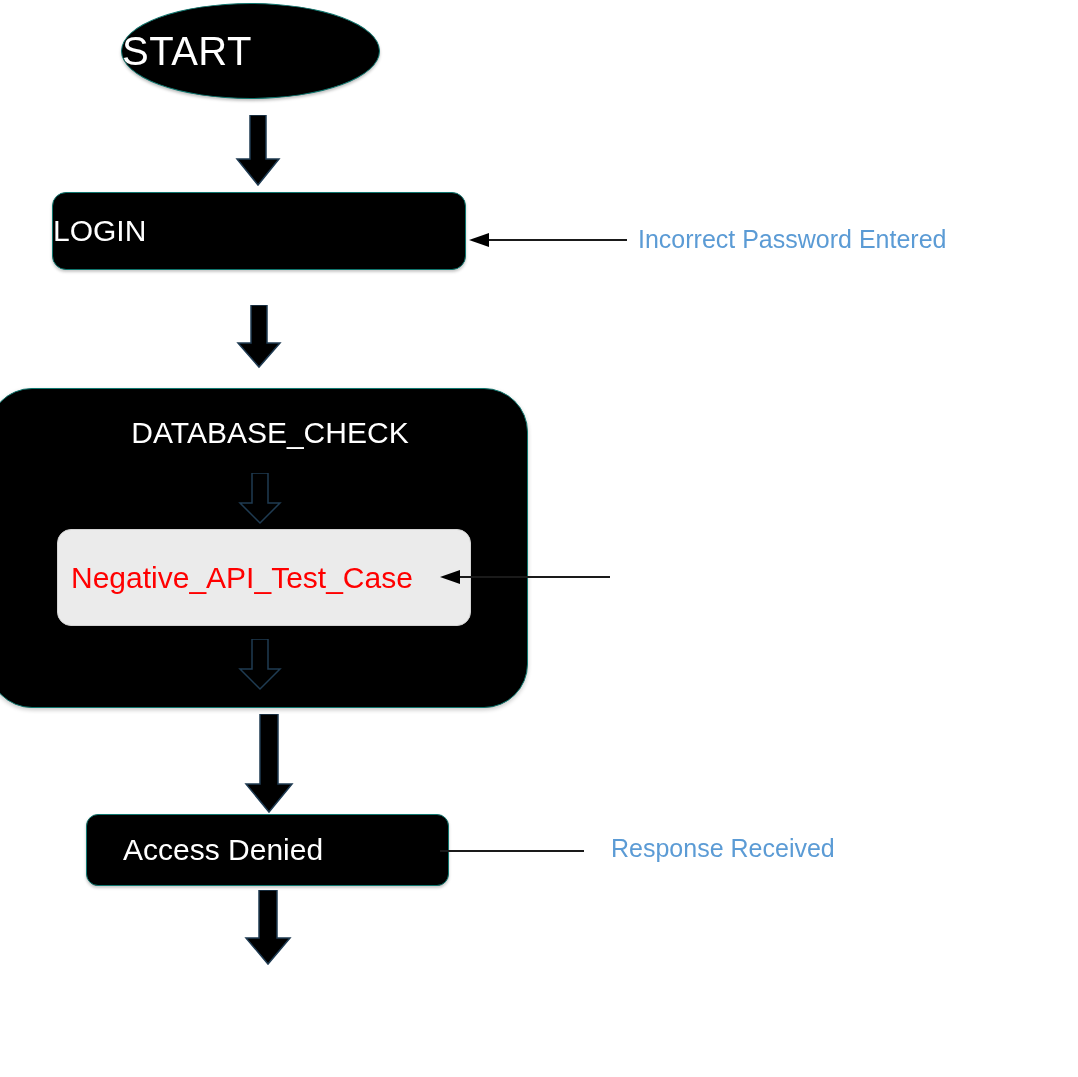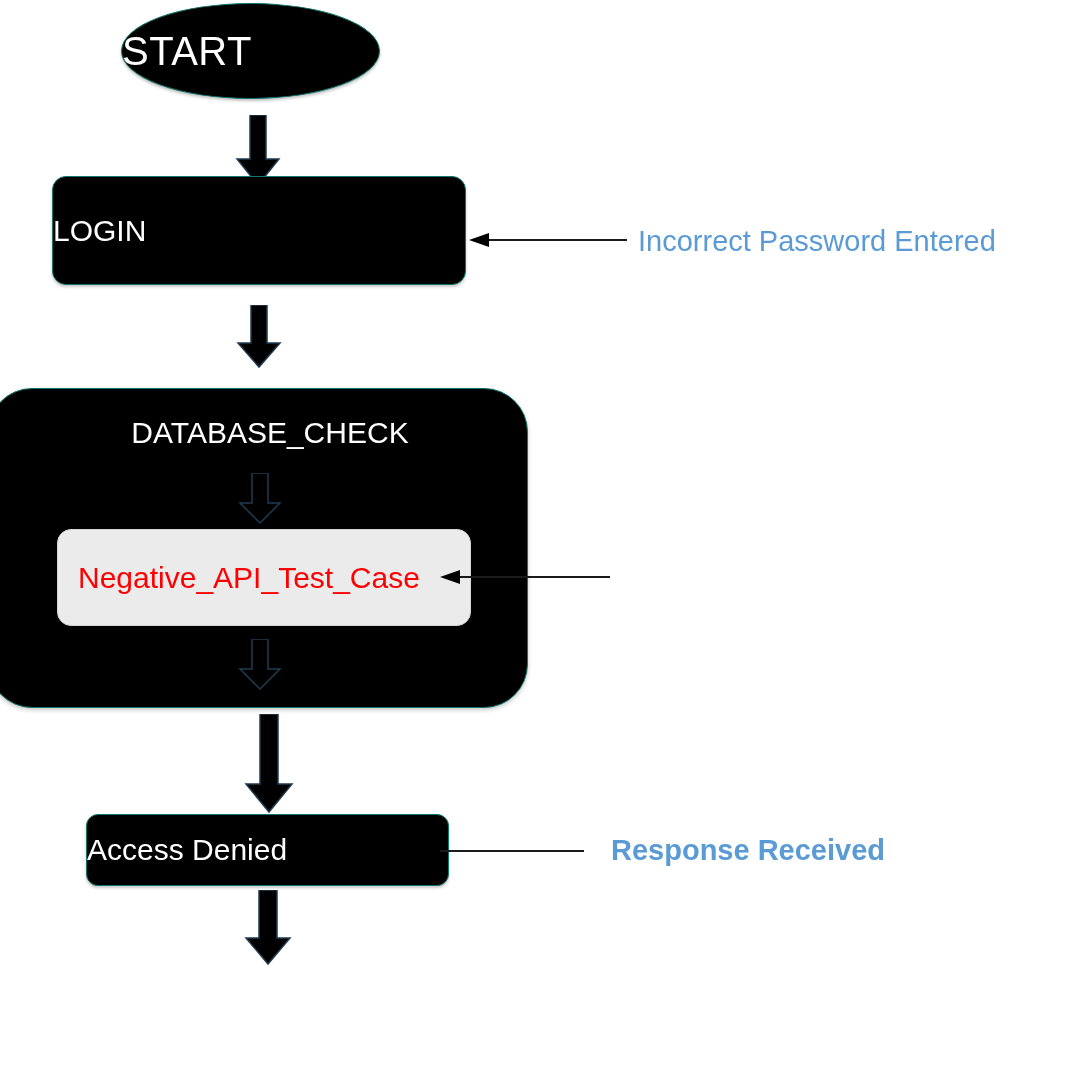--- a/index.html
+++ b/index.html
@@ -39,30 +39,31 @@
     letter-spacing: 0.5px;
   }
   #node-end {
     left: 140px; top: 963px; width: 259px; height: 96px;
     font-size: 40px;
     letter-spacing: 0.5px;
   }
 
   
   #node-login {
-    left: 52px; top: 176px; width: 414px; height: 109px;
+    left: 52px; top: 192px; width: 414px; height: 78px;
     border-radius: 14px;
     font-size: 30px;
     box-shadow: 0 2px 3px rgba(0,0,0,0.22);
   }
   #node-access-denied {
     left: 86px; top: 814px; width: 363px; height: 72px;
     border-radius: 12px;
     font-size: 30px;
     box-shadow: 0 2px 3px rgba(0,0,0,0.22);
+    padding-left: 36px;
   }
 
   
   #node-database-check {
     left: -12px; top: 388px; width: 540px; height: 320px;
     border-radius: 44px;
     display: block;
     box-shadow: 0 2px 4px rgba(0,0,0,0.22);
   }
   #db-check-label {
@@ -81,46 +82,46 @@
     position: absolute;
     left: 68px; top: 140px; width: 414px; height: 97px;
     box-sizing: border-box;
     background: #EBEBEB;
     border: 1px solid #d4d4d4;
     border-radius: 14px;
     display: flex;
     align-items: center;
     color: #FF0000;
     font-size: 30px;
-    padding-left: 20px;
+    padding-left: 13px;
     box-shadow: 0 1px 2px rgba(0,0,0,0.15);
   }
 
   
   .block-arrow {
     position: absolute;
   }
   .block-arrow svg { display: block; }
 
   
   .thin-arrow {
     position: absolute;
   }
   .thin-arrow svg { display: block; }
 
   
   .annotation {
     position: absolute;
     color: #5B9BD5;
-    font-size: 29px;
+    font-size: 25px;
     white-space: nowrap;
   }
   #ann-incorrect-password { left: 638px; top: 225px; }
   #ann-to-receive        { left: 624px; top: 556px; }
-  #ann-response-received { left: 611px; top: 834px; font-weight: bold; }
+  #ann-response-received { left: 611px; top: 834px; }
 </style>
 </head>
 <body>
 
 <div id="canvas">
 
   <div class="node ellipse" id="node-start">
     <span>START</span>
   </div>
 

